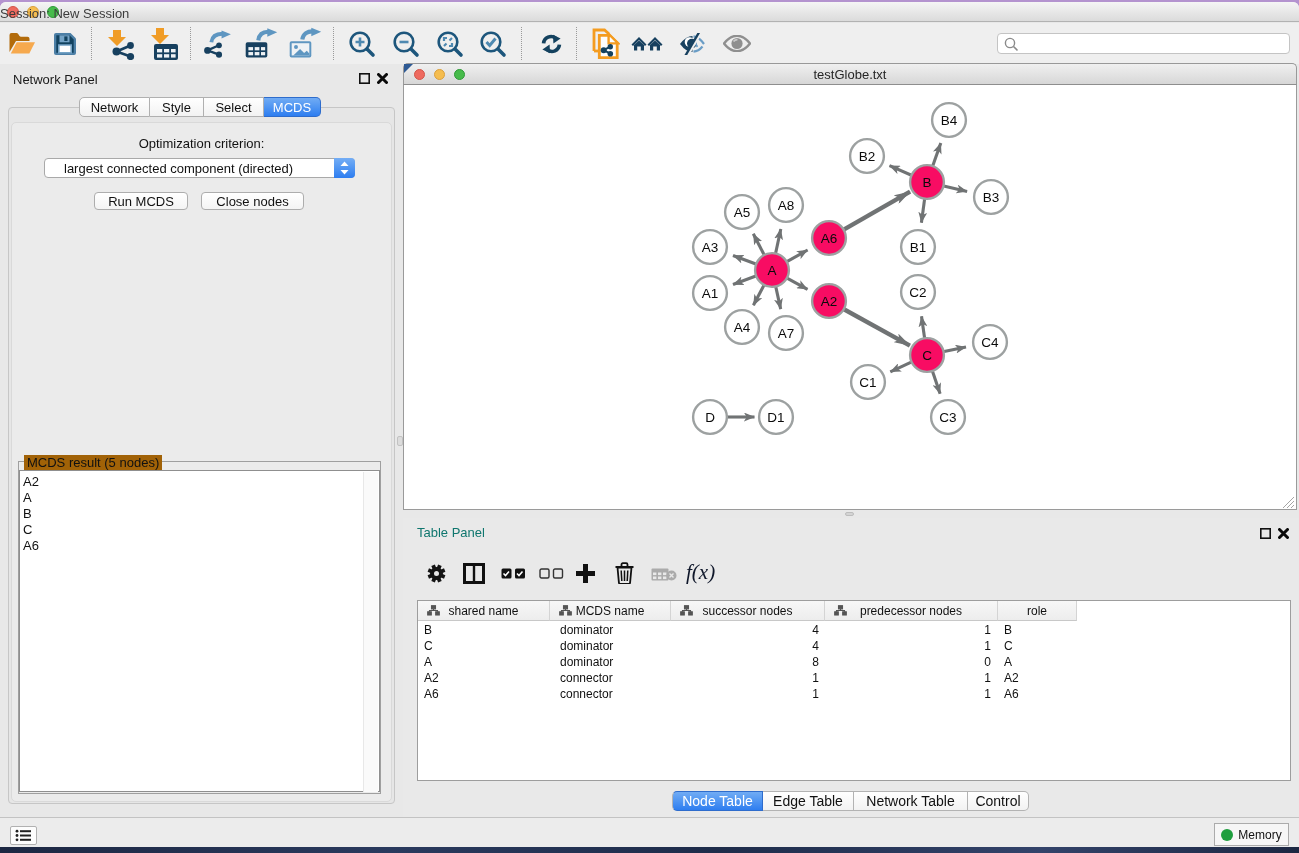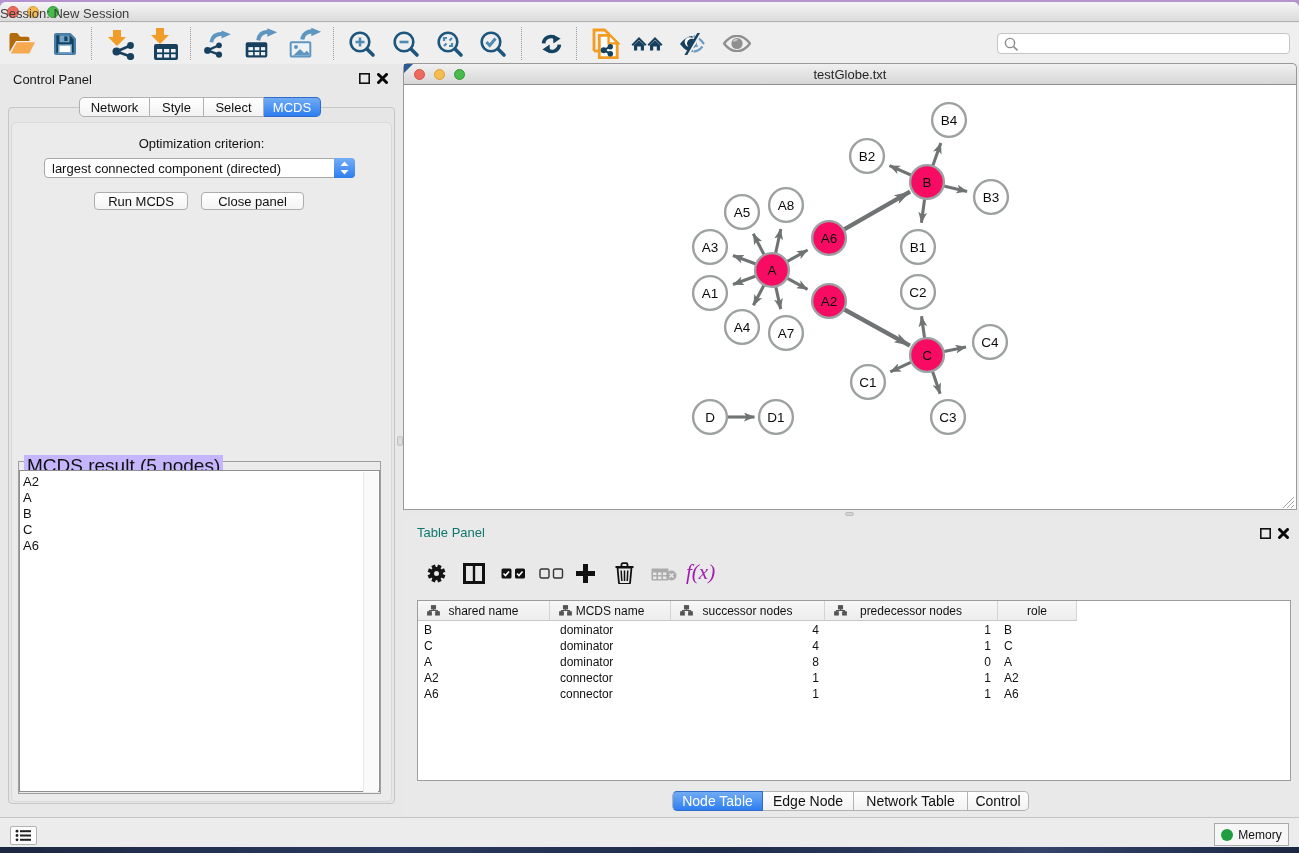--- a/index.html
+++ b/index.html
@@ -21,26 +21,26 @@
 #cp-tabs{left:79px;top:33px;height:20px;display:flex;font-size:13px;color:#111}
 .tab{border:1px solid #b0b0b0;border-left:none;background:linear-gradient(#ffffff,#f2f2f2);
  padding:0;display:flex;align-items:center;justify-content:center;height:20px}
 .tab.first{border-left:1px solid #b0b0b0;border-radius:5px 0 0 5px}
 .tab.last{border-radius:0 5px 5px 0}
 .tab.sel{background:linear-gradient(#71acf4,#2e7ef0);color:#fff;border-color:#2e6ccc}
 #cp-outer{left:8px;top:43px;width:387px;height:697px;border:1px solid #c6c6c6;border-radius:4px;background:#e6e6e6}
 #cp-inner{left:11px;top:58px;width:381px;height:680px;border:1px solid #d9d9d9;border-radius:5px;background:#ebebeb}
 #opt-label{left:0;top:72px;width:403px;text-align:center;font-size:13px;color:#111}
 #cp-select{left:44px;top:94px;width:311px;height:20px;background:#fff;border:1px solid #a9a9a9;border-radius:4px;
- font-size:13px;color:#111;display:flex;align-items:center;padding-left:7px}
+ font-size:13px;color:#111;display:flex;align-items:center;padding-left:19px}
 #cp-spin{right:-1px;top:-1px;width:21px;height:20px;border-radius:0 4px 4px 0;background:linear-gradient(#74aef5,#2d7df0)}
 .cbtn{top:128px;height:18px;background:linear-gradient(#ffffff,#f4f4f4);border:1px solid #adadad;border-radius:4px;
  font-size:13px;color:#111;display:flex;align-items:center;justify-content:center;position:absolute}
 #fieldset{left:18px;top:397px;width:363px;height:333px;border:1px solid #9f9f9f}
-#fs-label{left:24px;top:391px;font-size:19px;color:#111;background:#c4b5fd;padding:0 3px}
+#fs-label{left:24px;top:391px;font-size:13px;color:#111;background:#a16207;padding:0 3px}
 #listbox{left:19px;top:406px;width:361px;height:322px;background:#fff;border:1px solid #8f8f8f;font-size:13px;color:#111;line-height:16px;padding:3px 0 0 3px}
 #listbox .sb{position:absolute;right:1px;top:1px;width:15px;height:320px;background:#fafafa;border-left:1px solid #e8e8e8}
 
 #netwin{left:403px;top:63px;width:766px;height:447px}
 #net-title{left:0;top:0;width:894px;height:22px;border-radius:5px 5px 0 0;background:linear-gradient(#f0f0f0,#d7d7d7);
  border:1px solid #999;border-bottom:1px solid #8e8e8e}
 #net-title .tl{width:11px;height:11px;border-radius:50%;top:5px}
 #net-title-text{width:100%;text-align:center;top:3px;font-size:13px;color:#262626}
 #net-canvas{left:0;top:22px;width:894px;height:425px;background:#fff;border:1px solid #9a9a9a;border-top:none}
 
@@ -230,21 +230,21 @@
       </svg>
     </div>
  <div class="abs" id="searchbox">
       <svg width="15" height="15" viewBox="0 0 15 15" style="position:absolute;left:6px;top:3px">
   <circle cx="6" cy="6" r="4.6" fill="none" stroke="#8a8a8a" stroke-width="1.4"></circle>
   <line x1="9.5" y1="9.5" x2="13.5" y2="13.5" stroke="#8a8a8a" stroke-width="1.6"></line>
       </svg>
     </div>
 </div>
 <div class="abs" id="cpanel">
- <div class="abs" id="cp-title">Control Panel</div>
+ <div class="abs" id="cp-title">Network Panel</div>
  <svg class="abs winbtn" style="left:359px" width="11" height="11" viewBox="0 0 11 11">
       <rect x="0.8" y="0.8" width="9.4" height="9.4" fill="none" stroke="#111" stroke-width="1.6"></rect>
     </svg>
  <svg class="abs winbtn" style="left:377px" width="11" height="11" viewBox="0 0 11 11">
       <path d="M1.5 1.5 L9.5 9.5 M9.5 1.5 L1.5 9.5" stroke="#0a0a0a" stroke-width="3" stroke-linecap="round"></path>
     </svg>
  <div class="abs" id="cp-outer"></div>
  <div class="abs" id="cp-inner"></div>
  <div class="abs" id="opt-label">Optimization criterion:</div>
  <div class="abs" id="cp-tabs">
@@ -253,21 +253,21 @@
       <div class="tab" style="width:60px">Select</div>
       <div class="tab last sel" style="width:57px">MCDS</div>
  </div>
  <div class="abs" id="cp-select">largest connected component (directed)
   <div class="abs" id="cp-spin"><svg width="21" height="20" viewBox="0 0 21 20">
    <path d="M6.5 8 L10.5 3.5 L14.5 8 Z" fill="#fff"></path>
           <path d="M6.5 12 L10.5 16.5 L14.5 12 Z" fill="#fff"></path>
         </svg></div>
  </div>
  <div class="abs cbtn" style="left:94px;width:94px">Run MCDS</div>
- <div class="abs cbtn" style="left:201px;width:103px">Close panel</div>
+ <div class="abs cbtn" style="left:201px;width:103px">Close nodes</div>
  <div class="abs" id="fieldset"></div>
  <div class="abs" id="fs-label">MCDS result (5 nodes)</div>
  <div class="abs" id="listbox">A2<br>A<br>B<br>C<br>A6<div class="sb"></div></div>
 </div>
 <div class="abs" id="netwin">
  <div class="abs" id="net-title">
   <div class="abs tl" style="left:10px;background:#ee6a5f;border:1px solid #d35548"></div>
   <div class="abs tl" style="left:30px;background:#f5bd4f;border:1px solid #dba03c"></div>
   <div class="abs tl" style="left:50px;background:#47bb4b;border:1px solid #2f9a38"></div>
   <div class="abs" id="net-title-text">testGlobe.txt</div>
@@ -409,21 +409,21 @@
         <rect x="2" y="4.5" width="3.4" height="2.6"></rect>
         <rect x="7" y="4.5" width="3.4" height="2.6"></rect>
         <rect x="12" y="4.5" width="3.4" height="2.6"></rect>
   <rect x="2" y="8.5" width="3.4" height="2.6"></rect>
         <rect x="7" y="8.5" width="3.4" height="2.6"></rect>
         <rect x="12" y="8.5" width="3.4" height="2.6"></rect>
       </g>
   <circle cx="20.5" cy="7.5" r="5" fill="#ababab"></circle>
       <path d="M18.5 5.5 L22.5 9.5 M22.5 5.5 L18.5 9.5" stroke="#e9e9e9" stroke-width="1.4"></path>
     </svg>
- <div class="abs" style="left:283px;top:42px;font-family:'Liberation Serif',serif;font-style:italic;font-size:21px;color:#a21caf">f(x)</div>
+ <div class="abs" style="left:283px;top:42px;font-family:'Liberation Serif',serif;font-style:italic;font-size:21px;color:#0f172a">f(x)</div>
  <div class="abs" id="ttable">
       <div class="th" style="left:0px;width:132px">
         <svg width="13" height="11" viewBox="0 0 13 11" style="position:absolute;left:9px;top:4px">
           <g fill="none" stroke="#555" stroke-width="1.1">
             <rect x="4.5" y="0.7" width="4" height="3.2" fill="#555"></rect>
             <rect x="0.7" y="6.8" width="3.6" height="3.2" fill="#555"></rect>
             <rect x="8.7" y="6.8" width="3.6" height="3.2" fill="#555"></rect>
             <path d="M6.5 4 v1.5 M2.5 6.8 V5.5 h8 v1.3"></path>
           </g>
         </svg>
@@ -486,21 +486,21 @@
 <div class="tr" style="left:407px;top:69px;width:166px;text-align:right">1</div>
 <div class="tr" style="left:586px;top:69px;width:70px">A2</div>
 <div class="tr" style="left:6px;top:85px;width:120px">A6</div>
 <div class="tr" style="left:142px;top:85px;width:110px">connector</div>
 <div class="tr" style="left:253px;top:85px;width:148px;text-align:right">1</div>
 <div class="tr" style="left:407px;top:85px;width:166px;text-align:right">1</div>
 <div class="tr" style="left:586px;top:85px;width:70px">A6</div>
     </div>
 </div>
 <div class="abs btab first sel" style="left:672px;width:91px">Node Table</div>
-<div class="abs btab" style="left:763px;width:91px">Edge Node</div>
+<div class="abs btab" style="left:763px;width:91px">Edge Table</div>
 <div class="abs btab" style="left:854px;width:114px">Network Table</div>
 <div class="abs btab last" style="left:968px;width:61px">Control</div>
 <div class="abs" id="statusbar">
  <div class="abs" id="listbtn">
       <svg width="17" height="13" viewBox="0 0 17 13">
   <g fill="#222">
           <circle cx="2" cy="2.2" r="1.4"></circle>
           <circle cx="2" cy="6.5" r="1.4"></circle>
           <circle cx="2" cy="10.8" r="1.4"></circle>
   <rect x="5" y="1.2" width="11" height="2"></rect>

